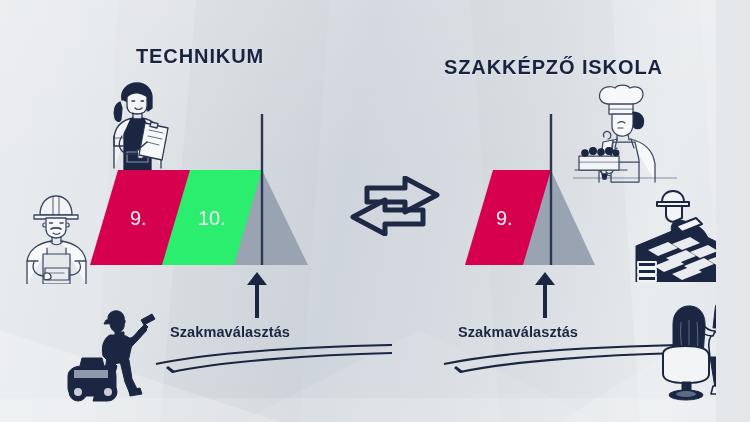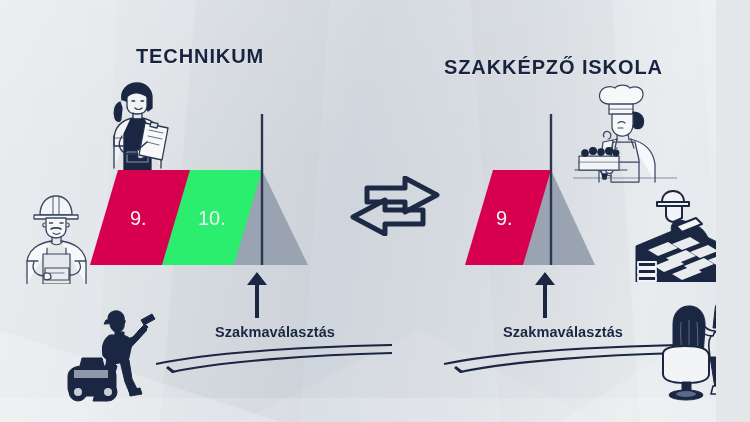--- a/index.html
+++ b/index.html
@@ -70,21 +70,20 @@
   
   .caption-group { position: absolute; }
   #caption-left  { left: 170px; top: 272px; width: 210px; height: 112px; }
   #caption-right { left: 458px; top: 272px; width: 210px; height: 112px; }
 
   .caption-text {
     position: absolute;
     left: 0;
     top: 52px;
     width: 210px;
-    text-align: center;
     font-size: 14.5px;
     font-weight: bold;
     color: #1b2742;
     letter-spacing: 0.1px;
     white-space: nowrap;
   }
 
   .caption-arrow { position: absolute; left: 76px; top: 0; }
   .caption-swoosh { position: absolute; left: -16px; top: 72px; }
 

